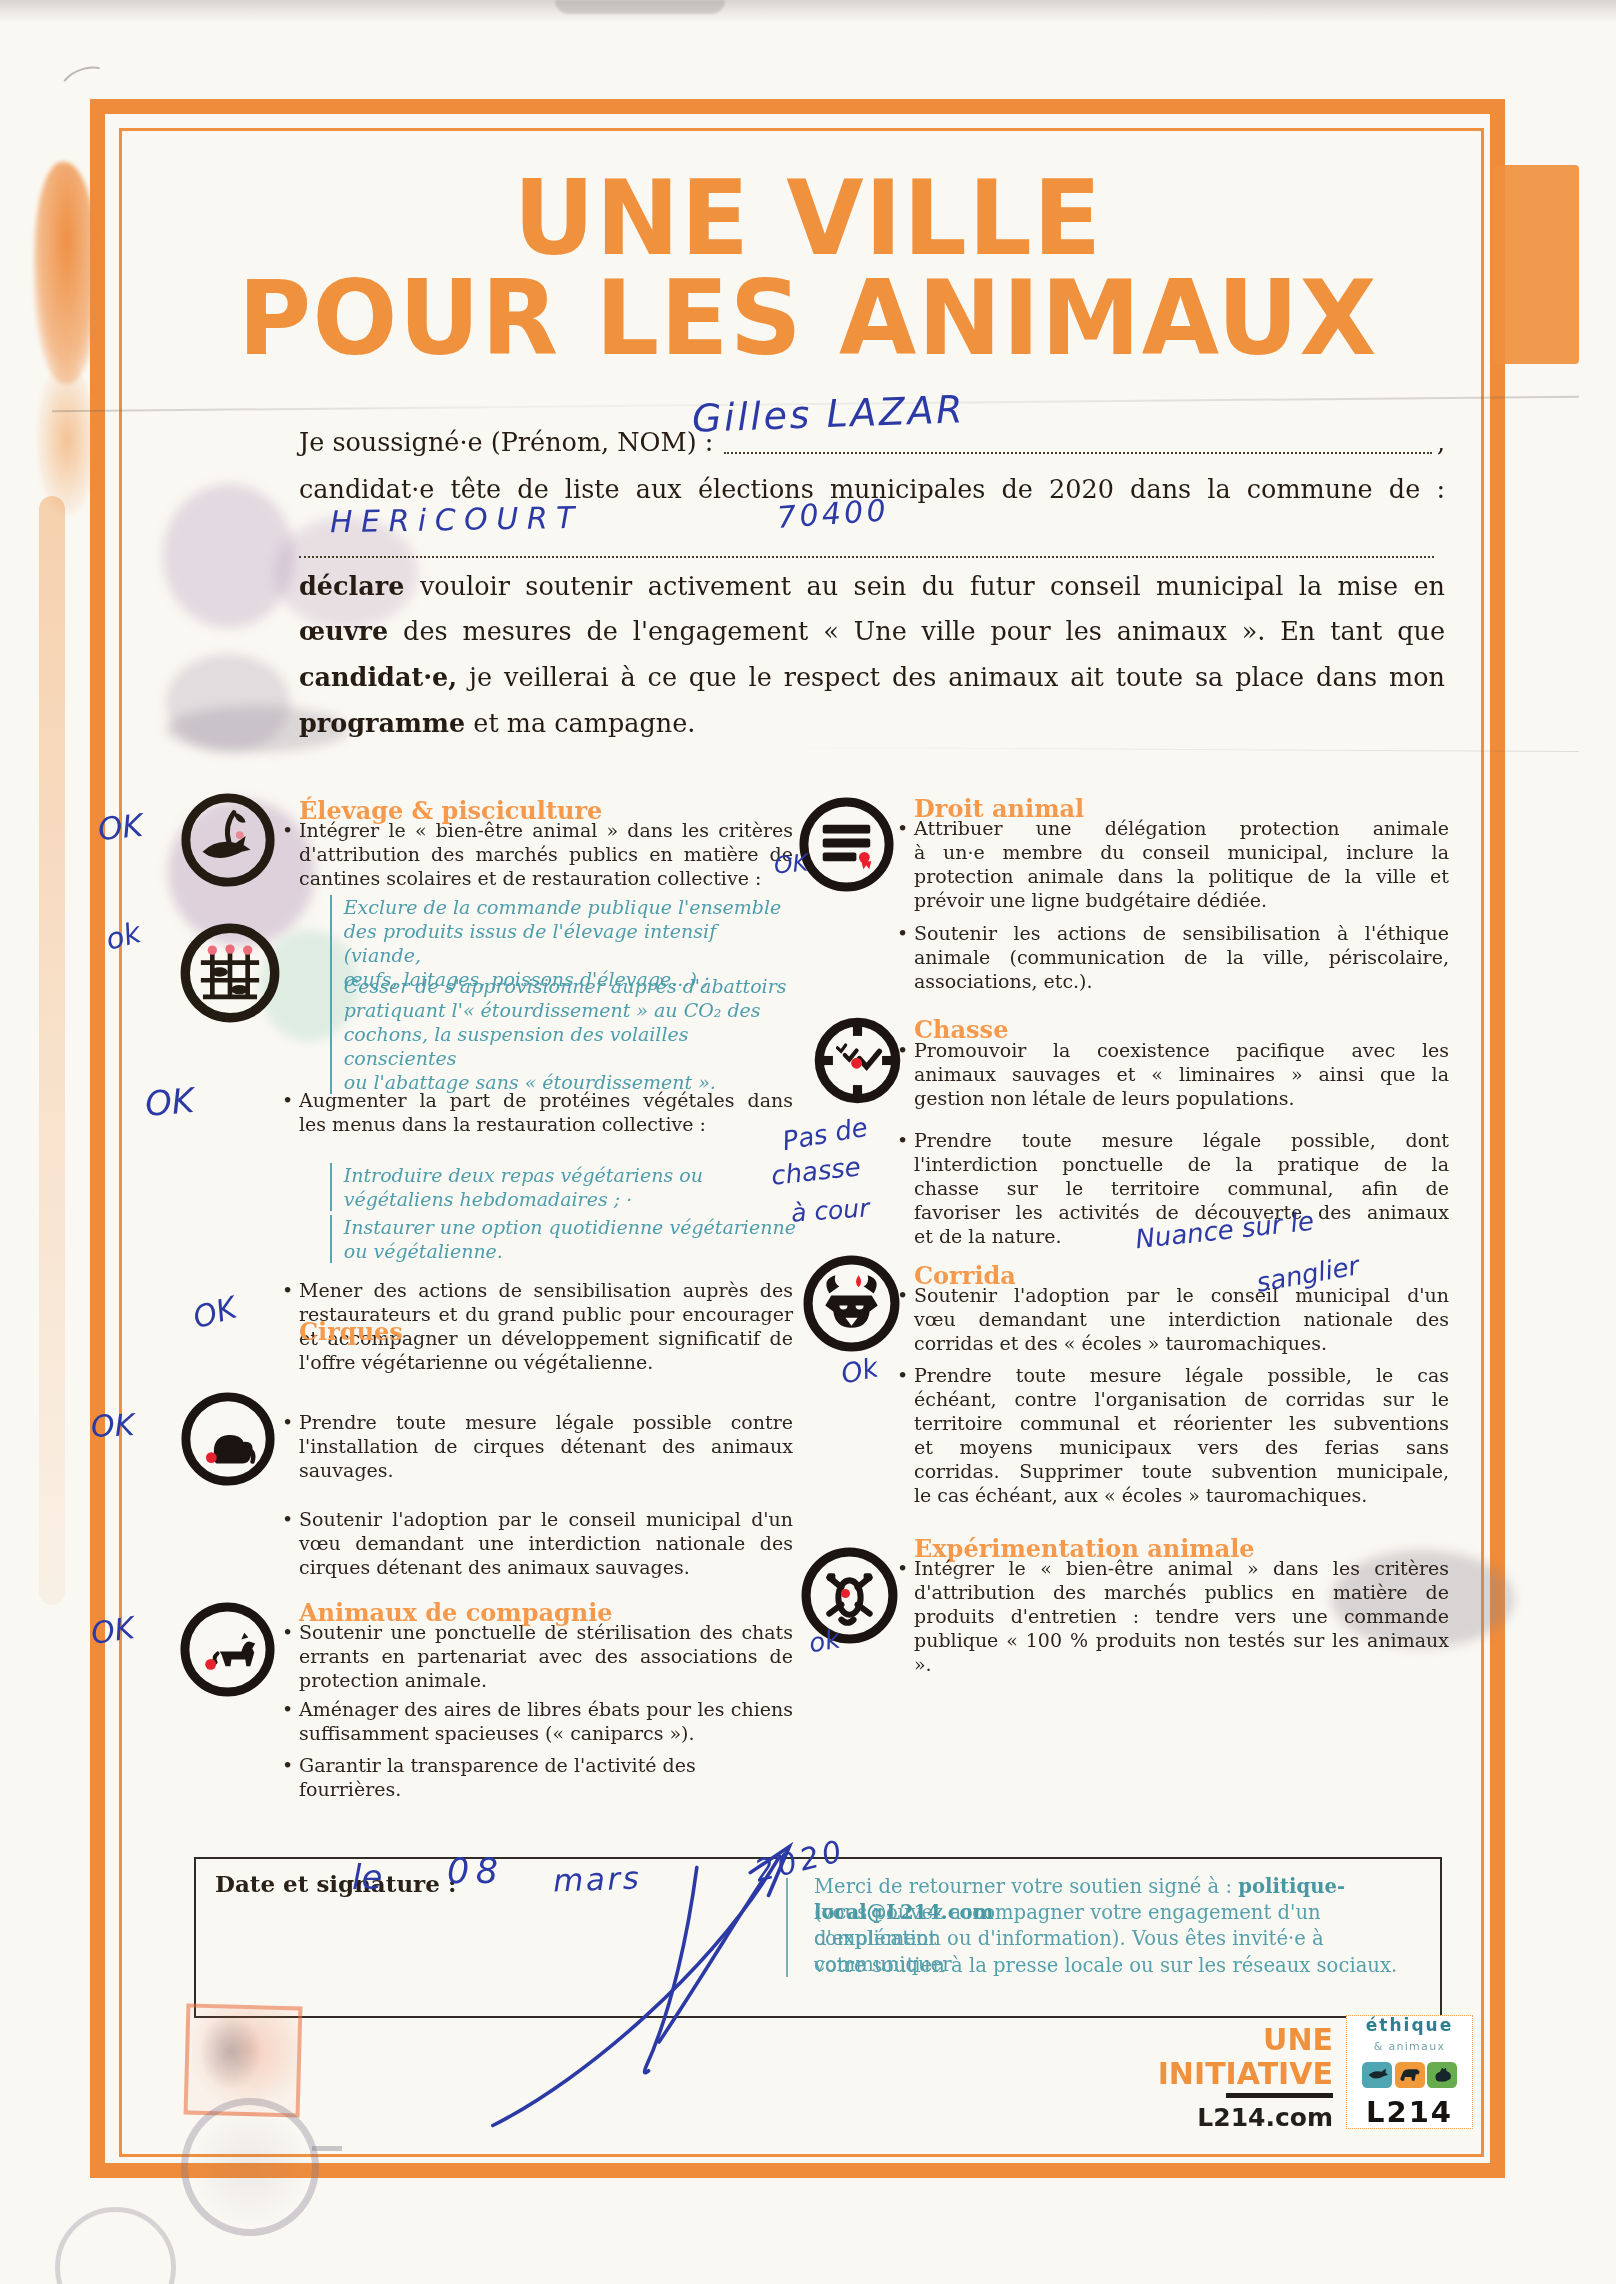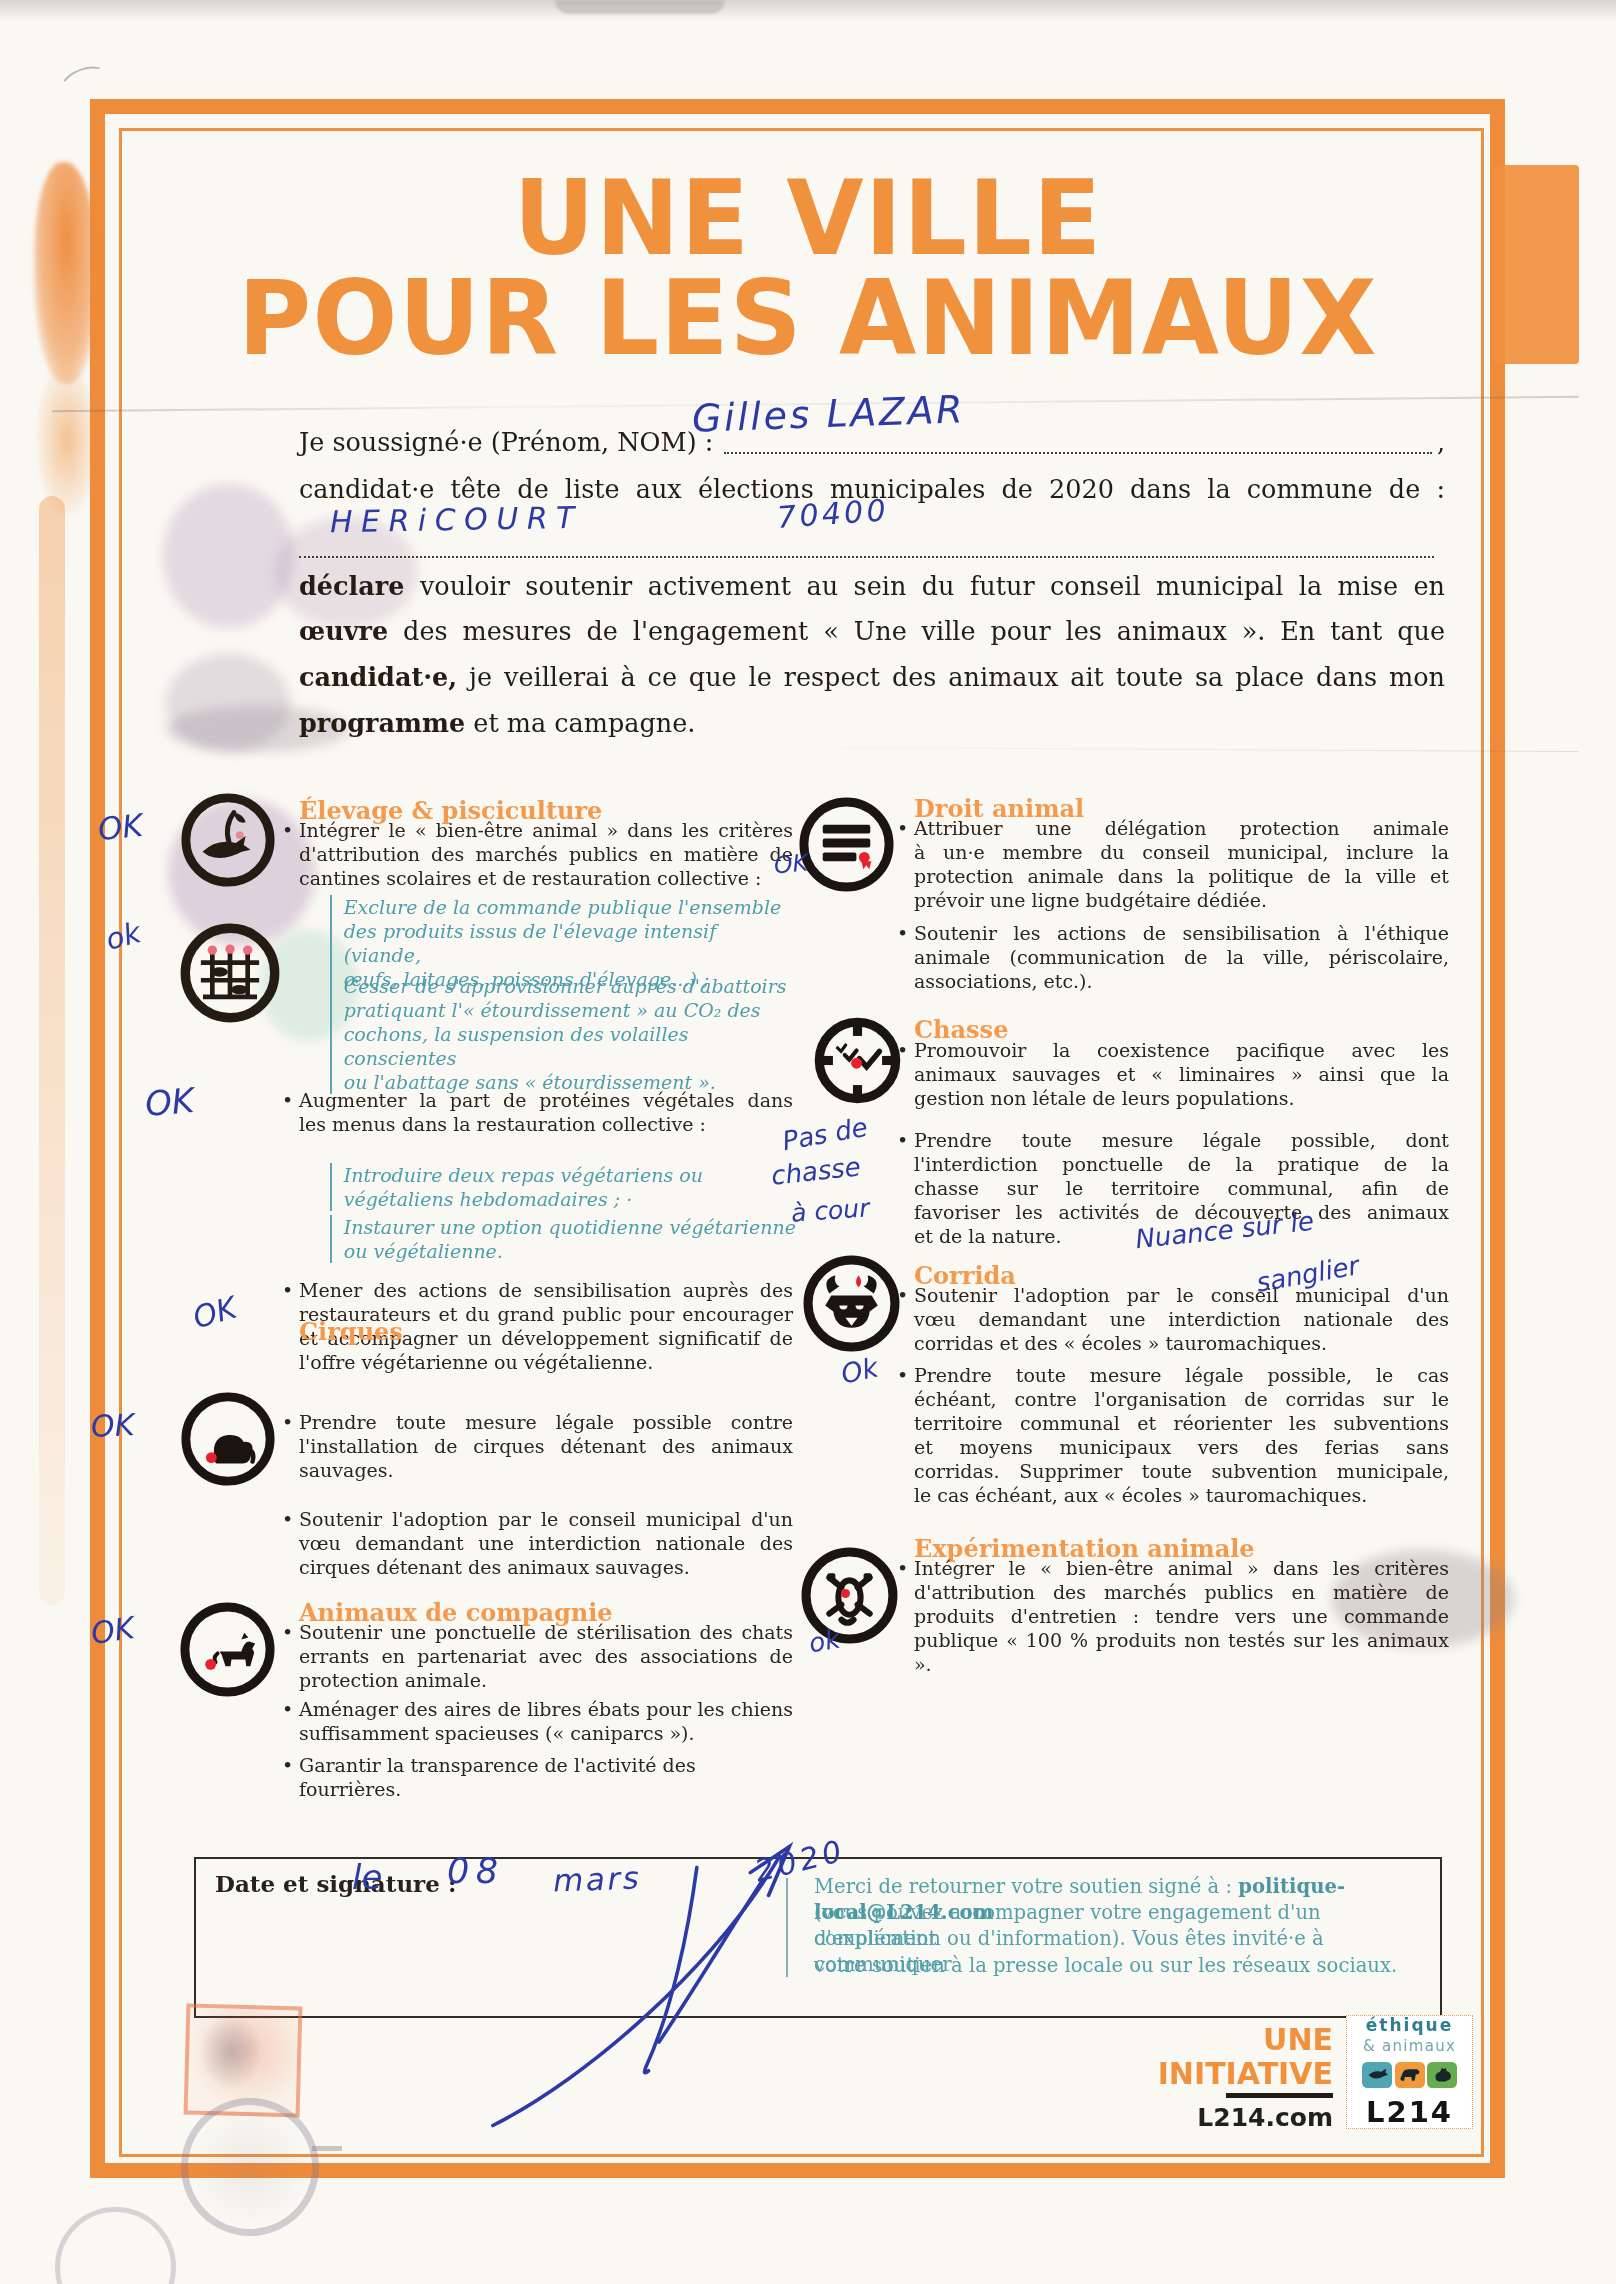--- a/index.html
+++ b/index.html
@@ -59,21 +59,21 @@
   .sig-divider{left:786px;top:1878px;width:2px;height:99px;background:#7fb0ba;}
   .note-line{left:814px;width:610px;font-size:19.6px;line-height:26px;color:#55a0ac;}
   .note-line b{color:#4a97a4;}
   
   .f-orange{position:absolute;color:#f0913d;font-family:"DejaVu Sans",sans-serif;font-weight:800;font-size:30px;text-align:right;}
   .f-rule{left:1226px;top:2093px;width:107px;height:4.6px;background:#211c18;}
   .f-site{left:1103px;top:2103px;width:230px;text-align:right;font-weight:bold;font-size:25px;color:#241f19;font-family:"DejaVu Sans",sans-serif;}
   .logo-box{left:1346px;top:2015px;width:125px;height:112px;background:#fff;border:1.3px dotted #f0a059;
     display:flex;flex-direction:column;align-items:center;justify-content:center;gap:7px;}
   .logo-eth{font-family:"DejaVu Sans",sans-serif;font-weight:bold;font-size:17px;color:#2e7f91;letter-spacing:2px;line-height:17px;}
-  .logo-ani{font-family:"DejaVu Sans",sans-serif;font-size:15px;color:#73a6ad;letter-spacing:1.3px;line-height:11.7px;}
+  .logo-ani{font-family:"DejaVu Sans",sans-serif;font-size:11px;color:#73a6ad;letter-spacing:1.3px;line-height:11.7px;}
   .logo-squares{display:flex;gap:2.6px;margin:2.6px 0;}
   .lsq{width:30px;height:26px;border-radius:5.2px;position:relative;}
   .lsq svg{position:absolute;left:0;top:0;}
   .logo-l214{font-family:"DejaVu Sans",sans-serif;font-weight:800;font-size:29px;color:#171310;letter-spacing:2px;line-height:29px;}
   
   .stamp-square{left:185px;top:2005px;width:108px;height:103px;border:4.6px solid rgba(233,112,60,.55);transform:rotate(1.5deg);
      background:radial-gradient(circle at 55% 40%,rgba(233,112,60,.30),rgba(233,112,60,.05) 70%);}
   .stamp-square-inner{position:absolute;left:11.7px;top:6.5px;width:59px;height:72px;background:radial-gradient(rgba(100,95,115,.35),rgba(100,95,115,0) 75%);filter:blur(1.3px);}
   .stamp-circle1{left:181px;top:2098px;width:124px;height:124px;border:7.2px solid rgba(125,115,135,.33);border-radius:50%;
      background:radial-gradient(circle,rgba(120,110,130,.10),rgba(120,110,130,0) 70%);}

